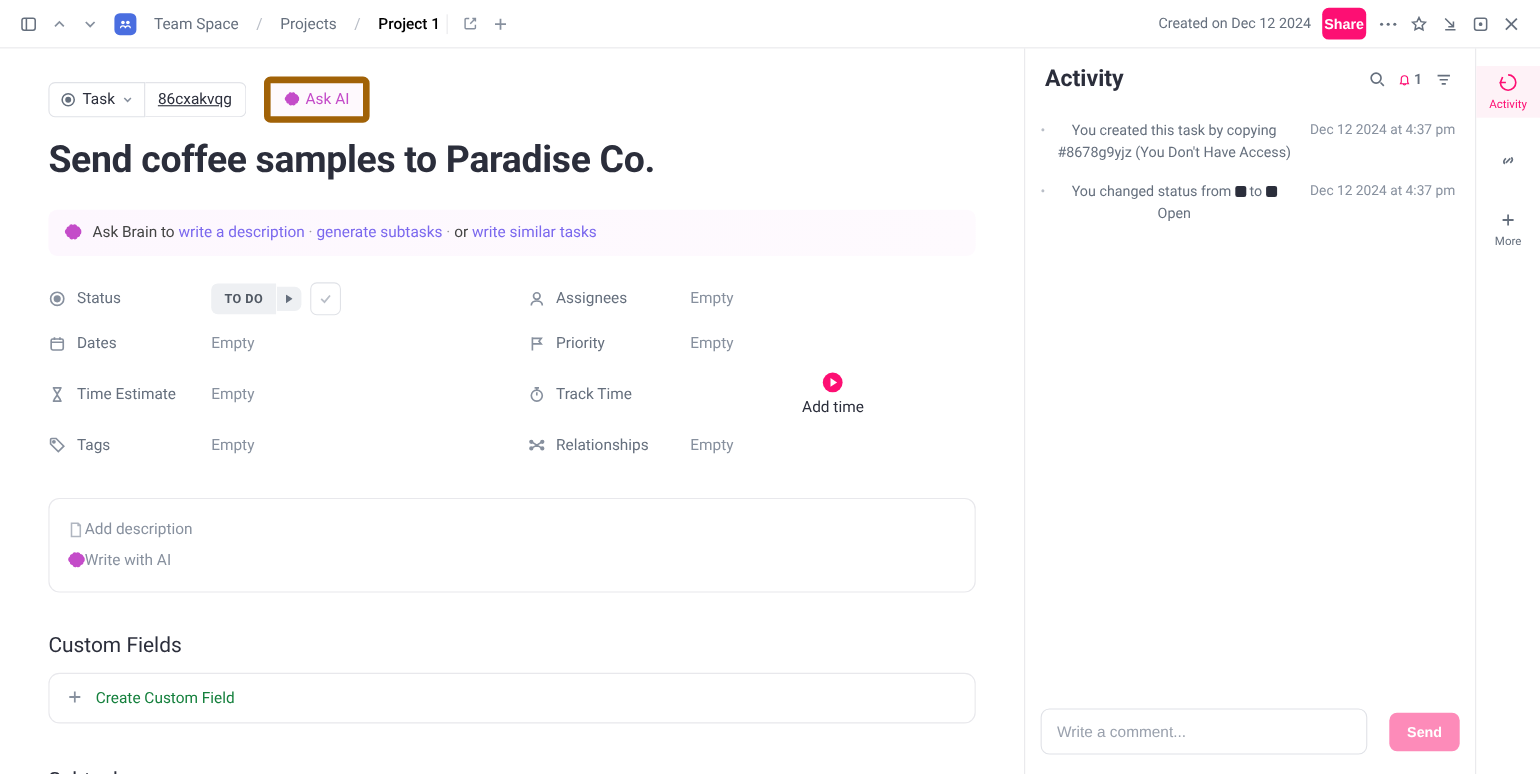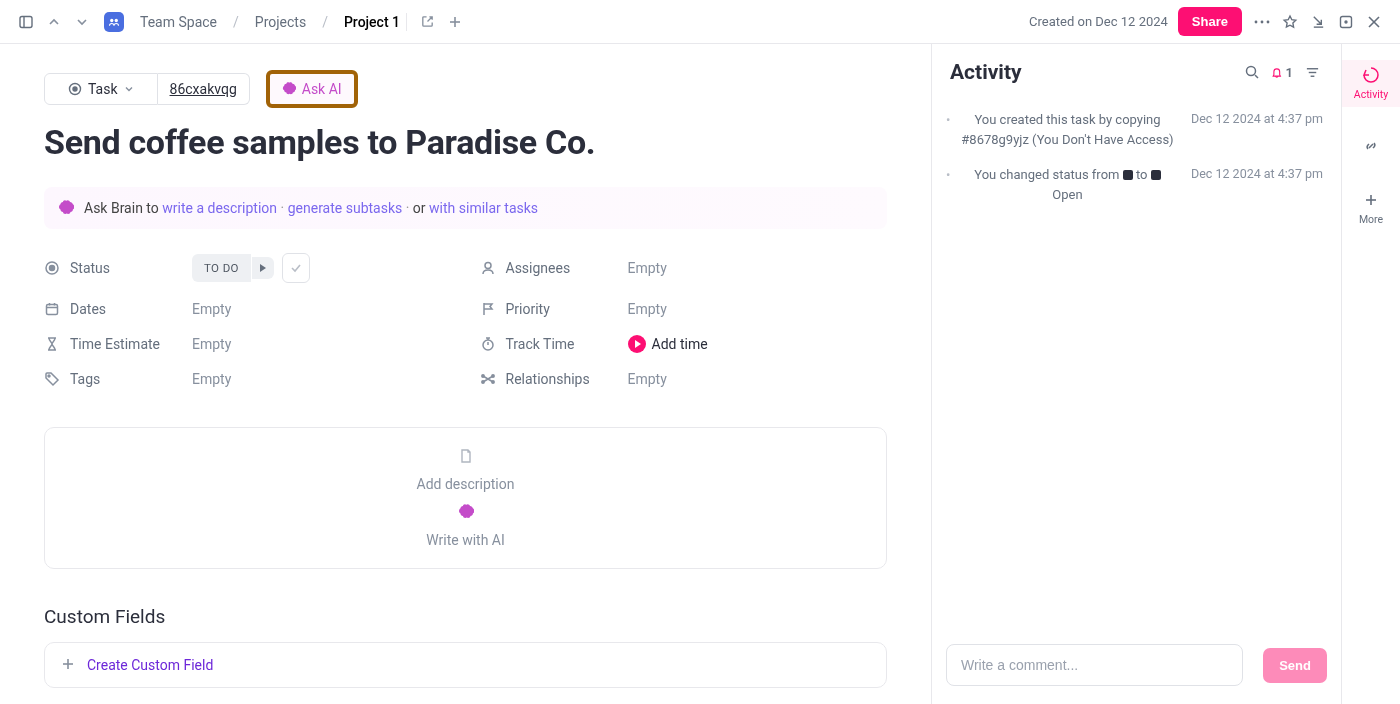--- a/index.html
+++ b/index.html
@@ -10,61 +10,61 @@
   .topbar .icon-btn { width: 28px; height: 28px; display: flex; align-items: center; justify-content: center; color: #656f7d; border-radius: 6px; cursor: pointer; }
   .breadcrumb { display: flex; align-items: center; gap: 16px; margin-left: 8px; color: #656f7d; }
   .breadcrumb .space-icon { width: 20px; height: 20px; border-radius: 5px; background: #4a6ee0; display: flex; align-items: center; justify-content: center; }
   .breadcrumb .space-icon svg { width: 12px; height: 12px; fill: #fff; }
   .breadcrumb .crumb { cursor: pointer; }
   .breadcrumb .sep { color: #b9bec7; }
   .breadcrumb .crumb.current { color: #000000; font-weight: 500; }
   .topbar .divider { width: 1px; height: 18px; background: #e8e8ec; margin: 0 6px; }
   .topbar-spacer { flex: 1; }
   .created-on { color: #656f7d; font-size: 13px; margin-right: 10px; }
-  .share-btn { background: #fd0f73; color: #fff; font-weight: 600; font-size: 13px; border: none; border-radius: 6px; padding: 7px 14px; cursor: pointer; margin-right: 6px; }
+  .share-btn { background: #fd0f73; color: #fff; font-weight: 600; font-size: 13px; border: none; border-radius: 6px; padding: 7px 2px; cursor: pointer; margin-right: 6px; }
 
   
   .body { display: grid; grid-template-columns: 1fr 410px 58px; height: calc(704px - 44px); }
 
   
   .main { overflow-y: auto; padding: 26px 44px; border-right: 1px solid #e8e8ec; position: relative; }
   .main::-webkit-scrollbar { width: 10px; }
   .main::-webkit-scrollbar-thumb { background: #d3d6dc; border-radius: 5px; }
   .task-meta-row { display: flex; align-items: center; gap: 8px; margin-bottom: 14px; }
-  .task-type { display: flex; align-items: center; gap: 6px; border: 1px solid #e0e2e7; border-radius: 6px 0 0 6px; padding: 7px 23px; cursor: pointer; font-size: 14px; }
+  .task-type { display: flex; align-items: center; gap: 6px; border: 1px solid #e0e2e7; border-radius: 6px 0 0 6px; padding: 7px 10px; cursor: pointer; font-size: 14px; }
   .task-id { border: 1px solid #e0e2e7; border-left: none; border-radius: 0 6px 6px 0; padding: 7px 12px; font-size: 14px; color: #2b2e3b; margin-left: -8px; text-decoration: underline; }
-  .ask-ai { margin-left: 8px; display: flex; align-items: center; gap: 6px; border: 4px solid #a16207; border-radius: 6px; padding: 7px 12px; color: #c44cc9; background: #fef9fd; cursor: pointer; font-size: 14px; }
+  .ask-ai { margin-left: 8px; display: flex; align-items: center; gap: 6px; border: 6px solid #a16207; border-radius: 6px; padding: 7px 12px; color: #c44cc9; background: #fef9fd; cursor: pointer; font-size: 14px; }
   .ask-ai .brain { width: 14px; height: 14px; }
 
   .task-title { font-size: 34px; font-weight: 700; line-height: 1.2; margin-bottom: 24px; letter-spacing: -0.3px; }
 
   .brain-banner { display: flex; align-items: center; gap: 10px; background: linear-gradient(90deg, #fdf7fe 0%, #fefafe 100%); border-radius: 8px; padding: 13px 14px; margin-bottom: 24px; font-size: 14px; color: #444; }
   .brain-banner .brain { width: 16px; height: 16px; flex-shrink: 0; }
   .brain-banner .lnk { color: #7b68ee; cursor: pointer; }
   .brain-banner .dot { color: #999; }
 
   .fields { display: grid; grid-template-columns: 1fr 1fr; column-gap: 28px; row-gap: 18px; margin-bottom: 40px; }
   .field { display: grid; grid-template-columns: 148px 1fr; align-items: center; }
   .field-label { display: flex; align-items: center; gap: 10px; color: #656f7d; font-size: 14px; }
   .field-label svg { width: 16px; height: 16px; stroke: #87909e; fill: none; stroke-width: 1.5; }
   .field-value { color: #87909e; font-size: 14px; cursor: pointer; }
   .status-pill { display: inline-flex; align-items: center; }
-  .status-pill .todo { background: #eef0f3; color: #4f5762; font-weight: 400; font-size: 11.5px; letter-spacing: 0.4px; padding: 7px 12px; border-radius: 6px 0 0 6px; text-align: center; }
+  .status-pill .todo { background: #eef0f3; color: #4f5762; font-weight: 700; font-size: 11.5px; letter-spacing: 0.4px; padding: 7px 12px; border-radius: 6px 0 0 6px; text-align: center; }
   .status-pill .dd { background: #eef0f3; padding: 7px 8px; border-left: 1px solid #fff; border-radius: 0 6px 6px 0; display: flex; align-items: center; }
   .status-pill .check-box { width: 28px; height: 30px; border: 1px solid #e0e2e7; border-radius: 6px; margin-left: 8px; display: flex; align-items: center; justify-content: center; }
-  .add-time { display: flex; align-items: center; gap: 6px; color: #2b2e3b; font-size: 14px; }
+  .add-time { display: flex; align-items: center; gap: 6px; color: #2b2e3b; font-size: 14px; flex-direction: column; }
   .add-time .play { width: 18px; height: 18px; border-radius: 50%; background: #fd0f73; display: flex; align-items: center; justify-content: center; }
   .add-time .play::after { content: ""; border-left: 6px solid #fff; border-top: 4px solid transparent; border-bottom: 4px solid transparent; margin-left: 2px; }
 
   .desc-box { border: 1px solid #e8e8ec; border-radius: 10px; padding: 14px 16px; margin-bottom: 36px; }
-  .desc-row { display: flex; align-items: center; gap: 12px; padding: 6px 0; color: #87909e; font-size: 14px; cursor: pointer; flex-direction: column; }
+  .desc-row { display: flex; align-items: center; padding: 6px 0; color: #87909e; font-size: 14px; cursor: pointer; }
   .desc-row svg, .desc-row .brain { width: 16px; height: 16px; }
 
   .section-title { font-size: 19px; font-weight: 400; margin-bottom: 14px; }
-  .create-field-box { border: 1px solid #e8e8ec; border-radius: 10px; padding: 14px 16px; display: flex; align-items: flex-start; gap: 12px; color: #6d28d9; cursor: pointer; margin-bottom: 40px; }
+  .create-field-box { border: 1px solid #e8e8ec; border-radius: 10px; padding: 14px 16px; display: flex; align-items: flex-start; gap: 12px; color: #15803d; cursor: pointer; margin-bottom: 40px; }
 
   
   .activity { border-right: 1px solid #e8e8ec; display: flex; flex-direction: column; }
   .activity-head { display: flex; align-items: center; padding: 16px 18px 12px; gap: 8px; }
   .activity-head h2 { font-size: 21px; font-weight: 700; flex: 1; }
   .activity-head .i { color: #656f7d; cursor: pointer; width: 22px; height: 22px; display: flex; align-items: center; justify-content: center; }
   .bell-badge { display: flex; align-items: center; gap: 3px; color: #fd0f73; font-weight: 600; font-size: 13px; }
   .activity-list { flex: 1; overflow-y: auto; padding: 6px 18px 12px 28px; }
   .act-item { position: relative; display: grid; grid-template-columns: 1fr auto; gap: 16px; font-size: 13px; color: #656f7d; line-height: 1.5; padding: 8px 0; text-align: center; }
   .act-item::before { content: "•"; position: absolute; left: -14px; top: 8px; color: #b9bec7; }
@@ -191,21 +191,21 @@
       </div>
     </div>
 
     <h1 class="task-title">Send coffee samples to Paradise Co.</h1>
 
     <div class="brain-banner">
       <span class="brain"><svg viewBox="0 0 16 16">
             <path d="M5 2c-1.5 0-2.5 1-2.5 2.3C1.5 5 1 6 1 7s.6 2 1.5 2.5C2.5 11 3.5 12 5 12c0 1 1 2 2.3 2 .5 0 1-.2 1.4-.5.4.3.9.5 1.4.5 1.3 0 2.3-1 2.3-2 1.5 0 2.5-1 2.5-2.5.9-.5 1.5-1.5 1.5-2.5s-.5-2-1.5-2.7C14.5 3 13.5 2 12 2c-.3-1-1.2-1.7-2.3-1.7-.5 0-1 .2-1.4.5C7.9.5 7.4.3 6.9.3 5.8.3 5 1 5 2z"></path>
           </svg></span>
       <span>
-        <span>Ask Brain to </span><span class="lnk">write a description</span><span class="dot"> · </span><span class="lnk">generate subtasks</span><span class="dot"> · </span><span> or </span><span class="lnk">with similar tasks</span>
+        <span>Ask Brain to </span><span class="lnk">write a description</span><span class="dot"> · </span><span class="lnk">generate subtasks</span><span class="dot"> · </span><span> or </span><span class="lnk">write similar tasks</span>
       </span>
     </div>
 
     <div class="fields">
       <div class="field">
         <div class="field-label">
           <svg viewBox="0 0 16 16">
               <circle cx="8" cy="8" r="6"></circle>
               <circle cx="8" cy="8" r="2.5" fill="#87909e"></circle>
             </svg>

